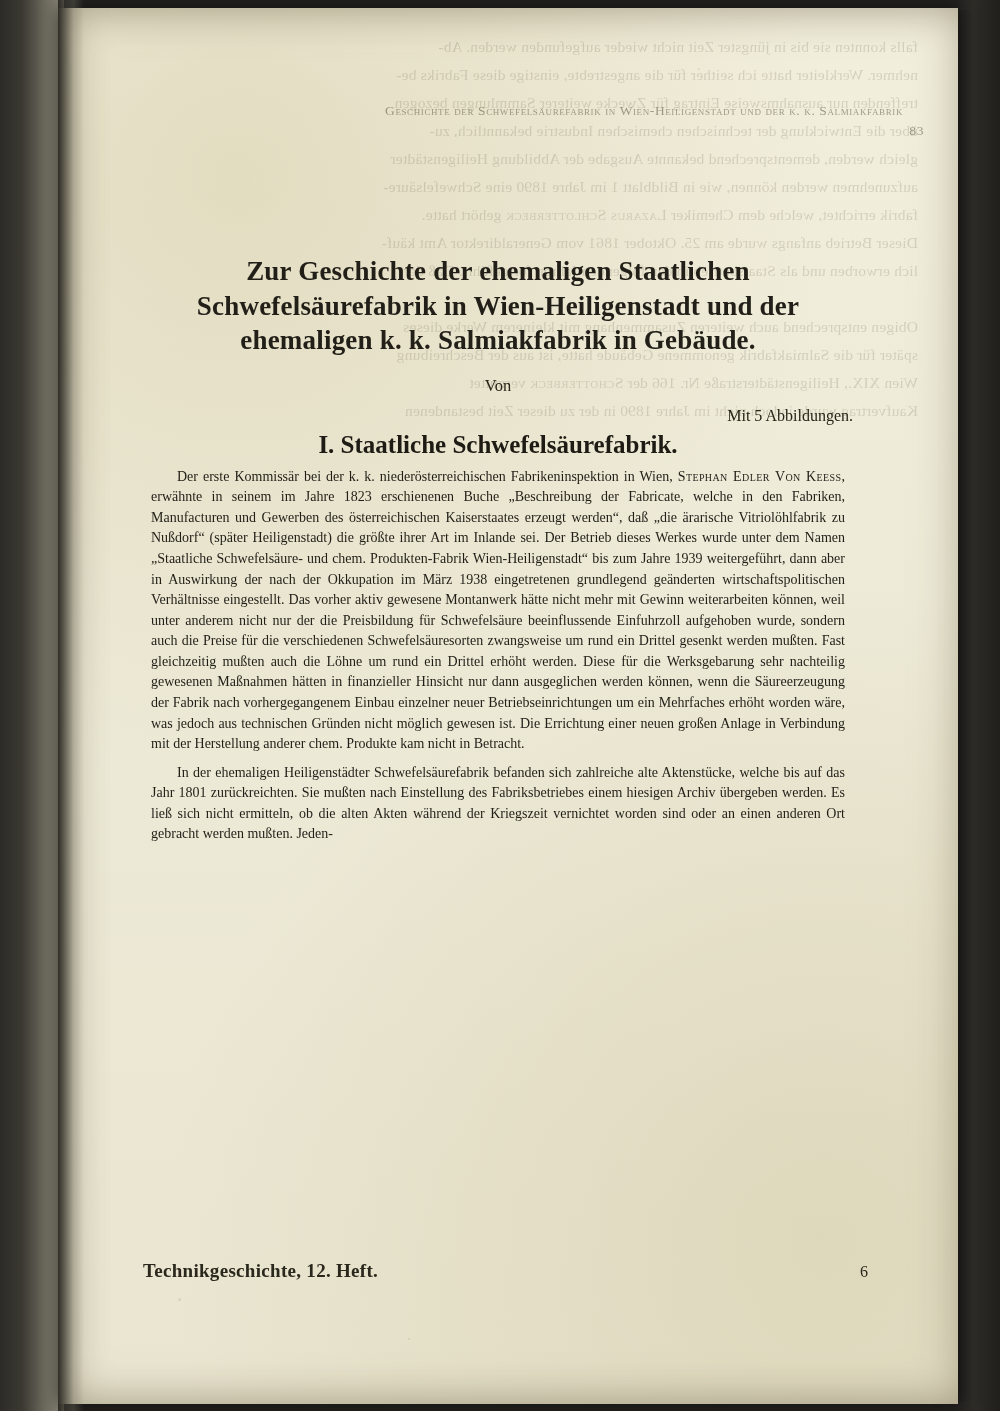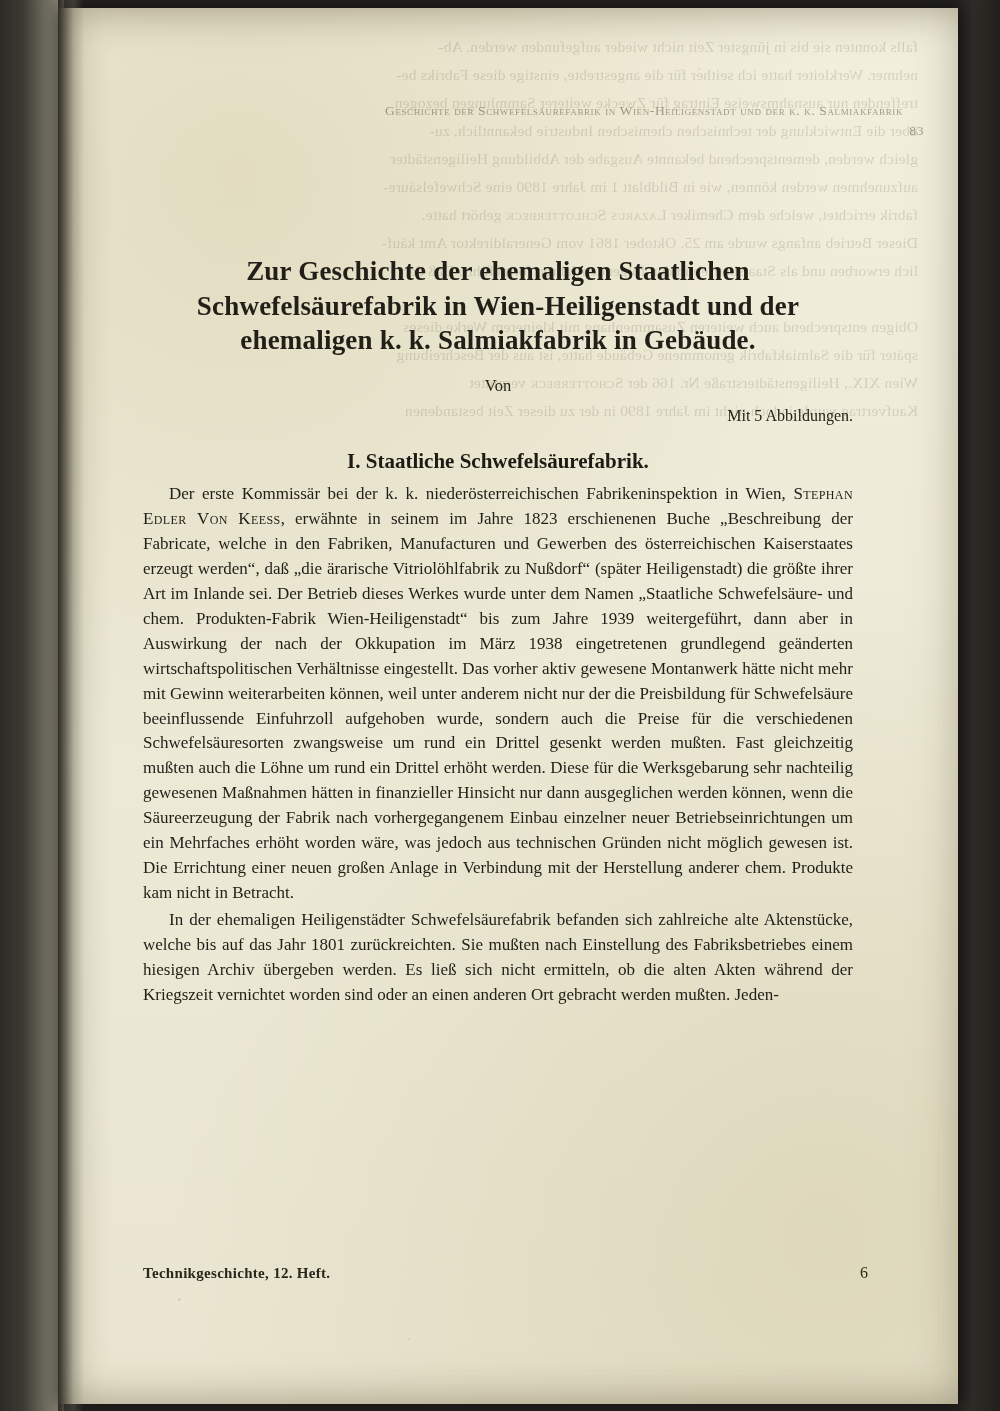--- a/index.html
+++ b/index.html
@@ -132,51 +132,51 @@
 
   .figures {
     text-align: right;
     font-size: 16px;
     margin-top: 11px;
     color: #262317;
   }
 
   h2.section {
     text-align: center;
-    font-size: 21px;
+    font-size: 25px;
     font-weight: bold;
-    margin: 24px 0 8px 0;
+    margin: 6px 0 8px 0;
     color: #1d1b14;
   }
 
   p.body {
-    font-size: 17px;
+    font-size: 14px;
     line-height: 1.47;
     text-align: justify;
-    margin: 0;
+    margin: 8px;
     color: #201e17;
     text-indent: 0;
     hyphens: manual;
   }
   p.body + p.body { margin-top: 2px; }
   p.indent { text-indent: 26px; }
   .sc { font-variant: small-caps; letter-spacing: 0.4px; }
 
   .footer {
     position: absolute;
     left: 85px;
     right: 90px;
     bottom: 122px;
     display: flex;
     align-items: baseline;
     justify-content: space-between;
     color: #2a271c;
   }
   .footer-left {
-    font-size: 15px;
+    font-size: 19px;
     font-weight: bold;
     letter-spacing: 0.3px;
   }
   .footer-right {
     font-size: 16px;
   }
 
   
   .speck { position:absolute; border-radius:50%; background:#b9b08c; opacity:.35; }
 </style>

